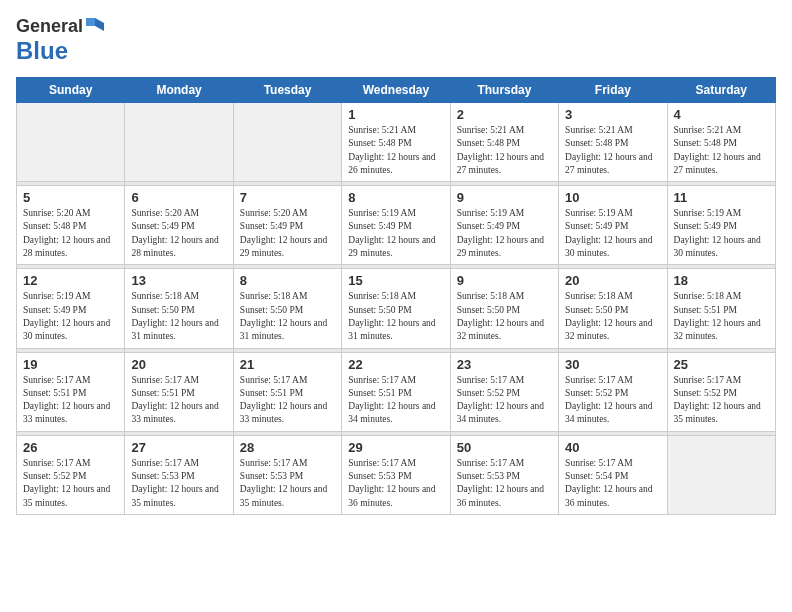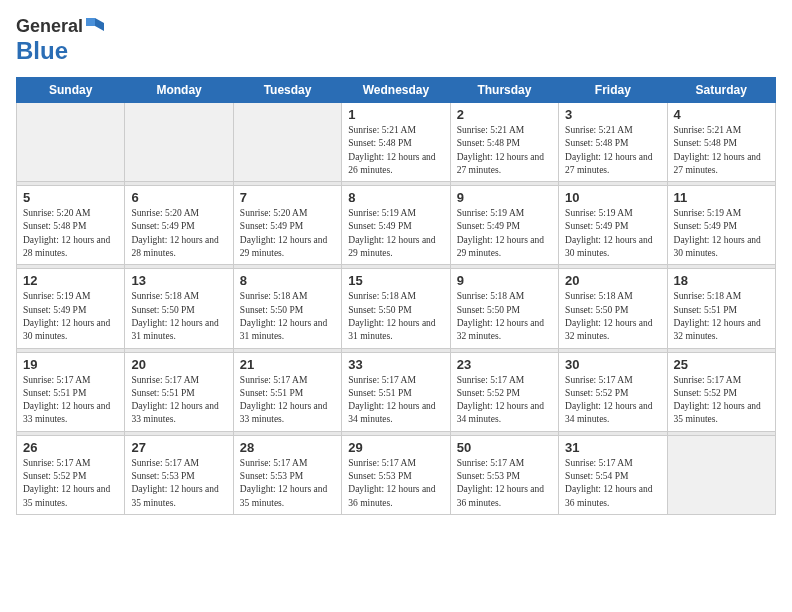--- a/index.html
+++ b/index.html
@@ -256,21 +256,21 @@
           </td>
           <td>
             <span class="day-number">20</span>
             <div class="day-info">Sunrise: 5:17 AM<br>Sunset: 5:51 PM<br>Daylight: 12 hours and 33 minutes.</div>
           </td>
           <td>
             <span class="day-number">21</span>
             <div class="day-info">Sunrise: 5:17 AM<br>Sunset: 5:51 PM<br>Daylight: 12 hours and 33 minutes.</div>
           </td>
           <td>
-            <span class="day-number">33</span>
+            <span class="day-number">22</span>
             <div class="day-info">Sunrise: 5:17 AM<br>Sunset: 5:51 PM<br>Daylight: 12 hours and 34 minutes.</div>
           </td>
           <td>
             <span class="day-number">23</span>
             <div class="day-info">Sunrise: 5:17 AM<br>Sunset: 5:52 PM<br>Daylight: 12 hours and 34 minutes.</div>
           </td>
           <td>
             <span class="day-number">30</span>
             <div class="day-info">Sunrise: 5:17 AM<br>Sunset: 5:52 PM<br>Daylight: 12 hours and 34 minutes.</div>
           </td>
@@ -303,20 +303,20 @@
           </td>
           <td>
             <span class="day-number">29</span>
             <div class="day-info">Sunrise: 5:17 AM<br>Sunset: 5:53 PM<br>Daylight: 12 hours and 36 minutes.</div>
           </td>
           <td>
             <span class="day-number">50</span>
             <div class="day-info">Sunrise: 5:17 AM<br>Sunset: 5:53 PM<br>Daylight: 12 hours and 36 minutes.</div>
           </td>
           <td>
-            <span class="day-number">31</span>
+            <span class="day-number">40</span>
             <div class="day-info">Sunrise: 5:17 AM<br>Sunset: 5:54 PM<br>Daylight: 12 hours and 36 minutes.</div>
           </td>
           <td class="cell-empty"></td>
         </tr>
       </tbody>
   </table>
 </div>
 
 </body></html>

